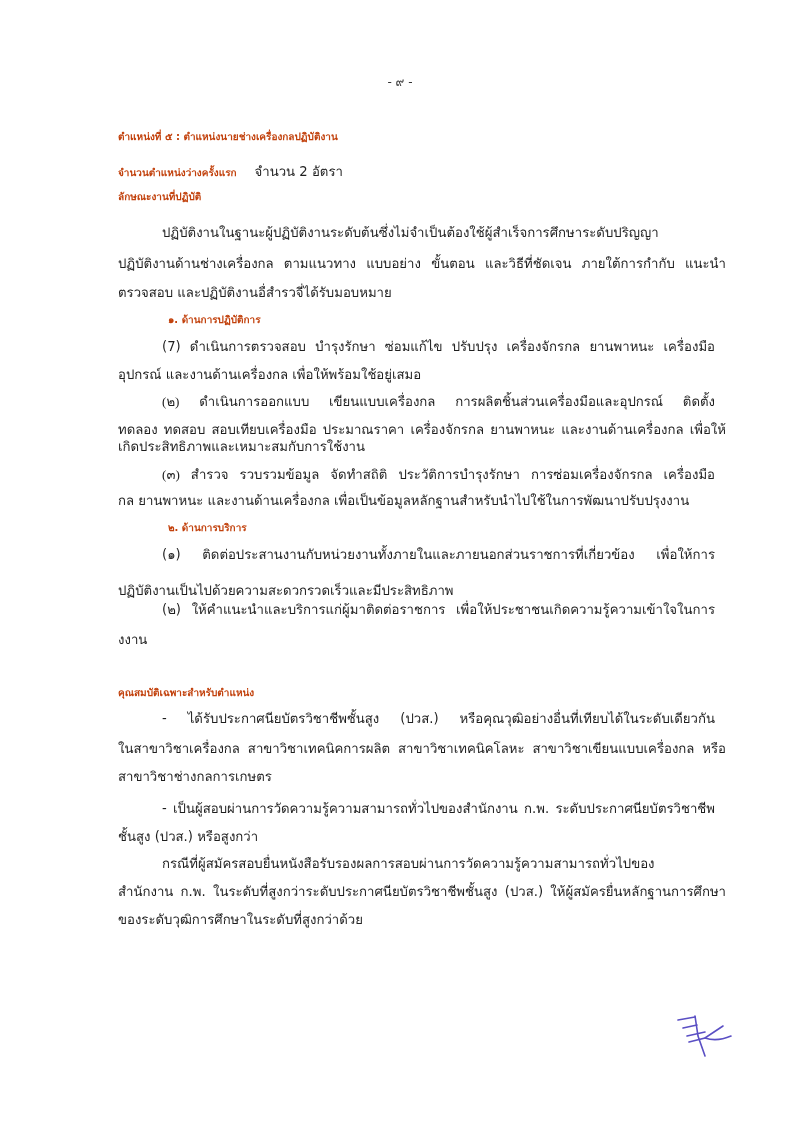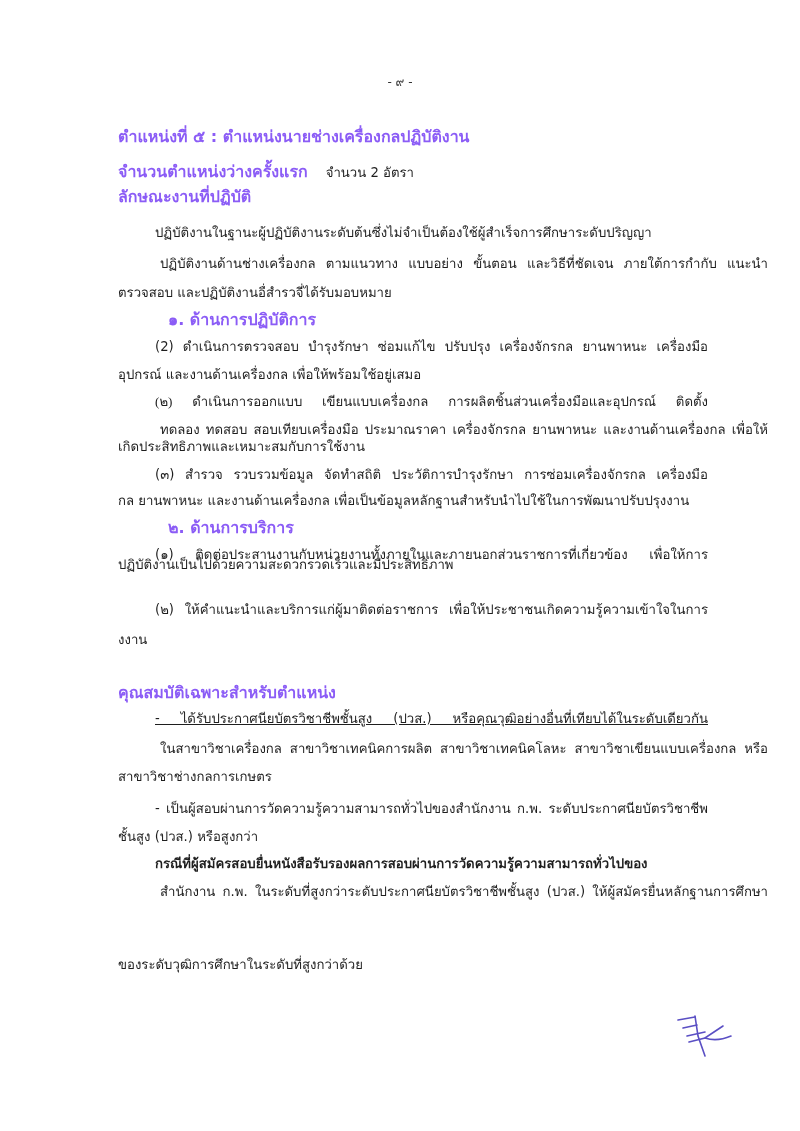--- a/index.html
+++ b/index.html
@@ -8,24 +8,24 @@
     font-family: "DejaVu Sans", sans-serif; color: #1a1a1a;
   }
   .page-number {
     position: absolute; top: 72px; left: 0; width: 800px; text-align: center;
     font-size: 12px; color: #333;
   }
   .line {
     position: absolute; left: 118px; white-space: nowrap;
     font-size: 13.2px; line-height: 18px; color: #1e1e1e;
   }
-  .bold { font-weight: bold; font-size: 16px; color: #8b5cf6; }
+  .bold { font-weight: bold; font-size: 10px; color: #c2410c; }
   .indent-sec { left: 168px; }
-  .indent-para { left: 155px; }
-  .justify { width: 608px; text-align: justify; text-align-last: justify; white-space: normal; margin-left: 42px; }
+  .indent-para { left: 162px; }
+  .justify { width: 608px; text-align: justify; text-align-last: justify; white-space: normal; }
   .gap { display: inline-block; width: 18px; }
   .signature { position: absolute; left: 665px; top: 1008px; width: 70px; height: 50px; }
 </style>
 </head>
 <body>
 
 <div class="page-number">- ๙ -</div>
 
 <div class="line bold" style="top:128px">ตำแหน่งที่ ๕ : ตำแหน่งนายช่างเครื่องกลปฏิบัติงาน</div>
 
@@ -34,50 +34,50 @@
 </div>
 
 <div class="line bold" style="top:188px">ลักษณะงานที่ปฏิบัติ</div>
 
 <div class="line indent-para" style="top:224px; width:553px; text-align:justify; text-align-last:justify; white-space:normal;">ปฏิบัติงานในฐานะผู้ปฏิบัติงานระดับต้นซึ่งไม่จำเป็นต้องใช้ผู้สำเร็จการศึกษาระดับปริญญา</div>
 <div class="line justify" style="top:255px">ปฏิบัติงานด้านช่างเครื่องกล ตามแนวทาง แบบอย่าง ขั้นตอน และวิธีที่ชัดเจน ภายใต้การกำกับ แนะนำ</div>
 <div class="line" style="top:284px">ตรวจสอบ และปฏิบัติงานอื่สำรวจี่ได้รับมอบหมาย</div>
 
 <div class="line bold indent-sec" style="top:311px">๑. ด้านการปฏิบัติการ</div>
 
-<div class="line indent-para" style="top:338px; width:553px; text-align:justify; text-align-last:justify; white-space:normal;">(2)  ดำเนินการตรวจสอบ บำรุงรักษา ซ่อมแก้ไข ปรับปรุง เครื่องจักรกล ยานพาหนะ เครื่องมือ</div>
+<div class="line indent-para" style="top:338px; width:553px; text-align:justify; text-align-last:justify; white-space:normal;">(7)  ดำเนินการตรวจสอบ บำรุงรักษา ซ่อมแก้ไข ปรับปรุง เครื่องจักรกล ยานพาหนะ เครื่องมือ</div>
 <div class="line" style="top:366px">อุปกรณ์ และงานด้านเครื่องกล เพื่อให้พร้อมใช้อยู่เสมอ</div>
 
 <div class="line indent-para" style="top:393px; width:553px; text-align:justify; text-align-last:justify; white-space:normal;font-family:Liberation Serif, serif;">(๒)  ดำเนินการออกแบบ เขียนแบบเครื่องกล การผลิตชิ้นส่วนเครื่องมือและอุปกรณ์ ติดตั้ง</div>
 <div class="line justify" style="top:421px">ทดลอง ทดสอบ สอบเทียบเครื่องมือ ประมาณราคา เครื่องจักรกล ยานพาหนะ และงานด้านเครื่องกล เพื่อให้</div>
 <div class="line" style="top:438px">เกิดประสิทธิภาพและเหมาะสมกับการใช้งาน</div>
 
-<div class="line indent-para" style="top:466px; width:553px; text-align:justify; text-align-last:justify; white-space:normal;">(๓)  สำรวจ รวบรวมข้อมูล จัดทำสถิติ ประวัติการบำรุงรักษา การซ่อมเครื่องจักรกล เครื่องมือ</div>
+<div class="line indent-para" style="top:466px; width:553px; text-align:justify; text-align-last:justify; white-space:normal;font-family:Liberation Serif, serif;">(๓)  สำรวจ รวบรวมข้อมูล จัดทำสถิติ ประวัติการบำรุงรักษา การซ่อมเครื่องจักรกล เครื่องมือ</div>
 <div class="line" style="top:492px">กล ยานพาหนะ และงานด้านเครื่องกล เพื่อเป็นข้อมูลหลักฐานสำหรับนำไปใช้ในการพัฒนาปรับปรุงงาน</div>
 
 <div class="line bold indent-sec" style="top:519px">๒. ด้านการบริการ</div>
 
 <div class="line indent-para" style="top:546px; width:553px; text-align:justify; text-align-last:justify; white-space:normal;">(๑)  ติดต่อประสานงานกับหน่วยงานทั้งภายในและภายนอกส่วนราชการที่เกี่ยวข้อง เพื่อให้การ</div>
-<div class="line" style="top:556px">ปฏิบัติงานเป็นไปด้วยความสะดวกรวดเร็วและมีประสิทธิภาพ</div>
+<div class="line" style="top:582px">ปฏิบัติงานเป็นไปด้วยความสะดวกรวดเร็วและมีประสิทธิภาพ</div>
 
 <div class="line indent-para" style="top:601px; width:553px; text-align:justify; text-align-last:justify; white-space:normal;">(๒)  ให้คำแนะนำและบริการแก่ผู้มาติดต่อราชการ เพื่อให้ประชาชนเกิดความรู้ความเข้าใจในการ</div>
 <div class="line" style="top:631px">งงาน</div>
 
 <div class="line bold" style="top:684px">คุณสมบัติเฉพาะสำหรับตำแหน่ง</div>
 
-<div class="line indent-para" style="top:710px; width:553px; text-align:justify; text-align-last:justify; white-space:normal;text-decoration:underline;">-  ได้รับประกาศนียบัตรวิชาชีพชั้นสูง (ปวส.) หรือคุณวุฒิอย่างอื่นที่เทียบได้ในระดับเดียวกัน</div>
+<div class="line indent-para" style="top:710px; width:553px; text-align:justify; text-align-last:justify; white-space:normal;">-  ได้รับประกาศนียบัตรวิชาชีพชั้นสูง (ปวส.) หรือคุณวุฒิอย่างอื่นที่เทียบได้ในระดับเดียวกัน</div>
 <div class="line justify" style="top:740px">ในสาขาวิชาเครื่องกล สาขาวิชาเทคนิคการผลิต สาขาวิชาเทคนิคโลหะ สาขาวิชาเขียนแบบเครื่องกล หรือ</div>
 <div class="line" style="top:768px">สาขาวิชาช่างกลการเกษตร</div>
 
 <div class="line indent-para" style="top:800px; width:553px; text-align:justify; text-align-last:justify; white-space:normal;">-  เป็นผู้สอบผ่านการวัดความรู้ความสามารถทั่วไปของสำนักงาน ก.พ. ระดับประกาศนียบัตรวิชาชีพ</div>
 <div class="line" style="top:828px">ชั้นสูง (ปวส.) หรือสูงกว่า</div>
 
-<div class="line indent-para" style="top:855px; width:553px; text-align:justify; text-align-last:justify; white-space:normal;font-weight:bold;">กรณีที่ผู้สมัครสอบยื่นหนังสือรับรองผลการสอบผ่านการวัดความรู้ความสามารถทั่วไปของ</div>
+<div class="line indent-para" style="top:855px; width:553px; text-align:justify; text-align-last:justify; white-space:normal;">กรณีที่ผู้สมัครสอบยื่นหนังสือรับรองผลการสอบผ่านการวัดความรู้ความสามารถทั่วไปของ</div>
 <div class="line justify" style="top:883px">สำนักงาน ก.พ. ในระดับที่สูงกว่าระดับประกาศนียบัตรวิชาชีพชั้นสูง (ปวส.) ให้ผู้สมัครยื่นหลักฐานการศึกษา</div>
-<div class="line" style="top:956px">ของระดับวุฒิการศึกษาในระดับที่สูงกว่าด้วย</div>
+<div class="line" style="top:911px">ของระดับวุฒิการศึกษาในระดับที่สูงกว่าด้วย</div>
 
 <svg class="signature" viewBox="0 0 70 50">
   <g fill="none" stroke="#5a4fc4" stroke-width="1.6" stroke-linecap="round">
     <path d="M13 12 L30 9"></path>
     <path d="M18 20 L32 17"></path>
     <path d="M30 8 L33 28 L40 48"></path>
     <path d="M24 34 L40 30 Q52 22 58 18"></path>
     <path d="M40 30 Q52 34 66 28"></path>
     <path d="M22 28 L40 24"></path>
   </g>

